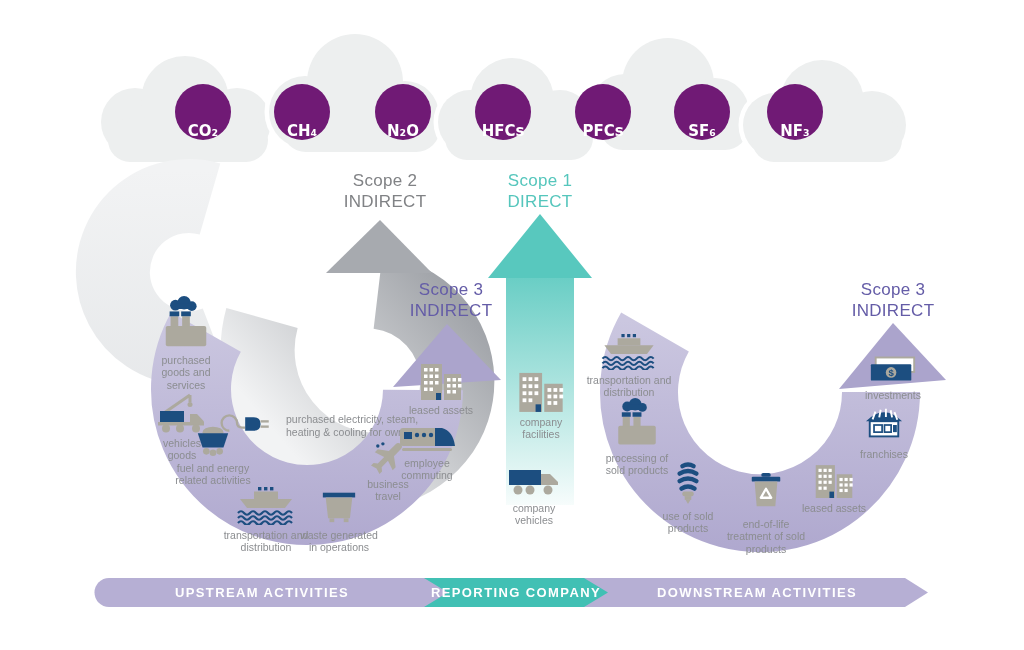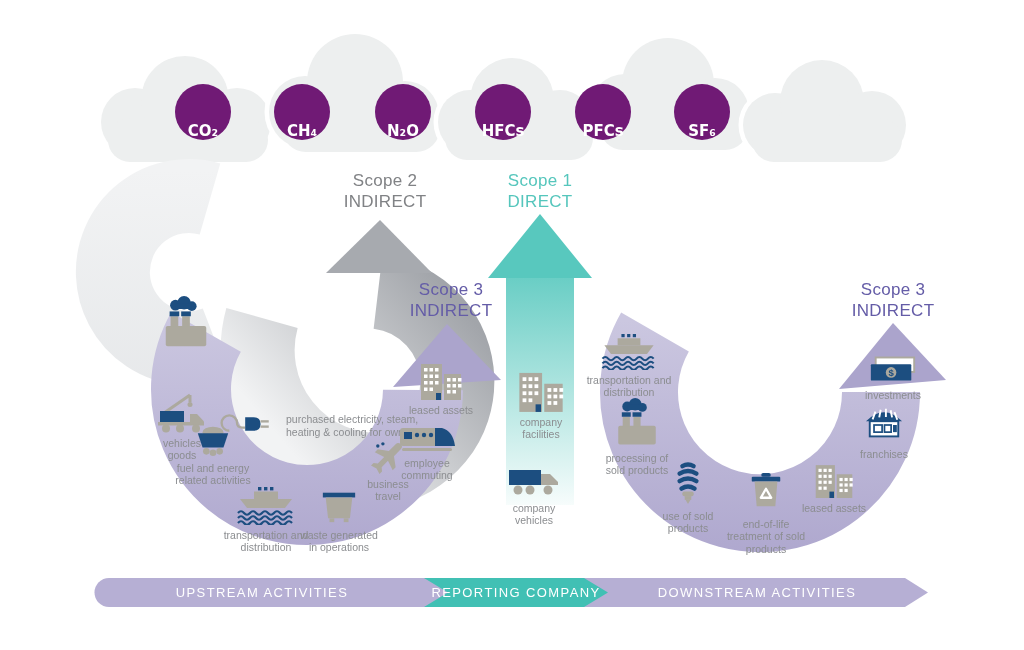--- a/index.html
+++ b/index.html
@@ -14,21 +14,21 @@
   .scope{position:absolute;transform:translateX(-50%);text-align:center;
          font-size:17px;line-height:1.24;letter-spacing:.3px;}
   
   .item{position:absolute;display:flex;flex-direction:column;align-items:center;gap:4px;
         transform:translateX(-50%);}
   .item .lbl{font-size:10.5px;line-height:1.18;color:#8B8D90;text-align:center;}
   .item.row{flex-direction:row;transform:none;gap:10px;align-items:flex-end;margin-top:24px;}
   .item.row .lbl{text-align:left;}
   
   .bar-label{position:absolute;transform:translateX(-50%);top:585px;color:#fff;
-             font-size:13px;letter-spacing:1.4px;white-space:nowrap;}
+             font-size:13px;letter-spacing:1.4px;white-space:nowrap;font-weight:bold;}
   
   .fn{fill:#1C4E80}.fg{fill:#ACA99E}.fw{fill:#fff}
   .sg{stroke:#ACA99E}.sn{stroke:#1C4E80}.sw{stroke:#fff}
   .money-sym{font-family:"Liberation Sans",sans-serif;font-size:10px;font-weight:bold;fill:#1C4E80}
 </style>
 </head>
 <body>
 
 <div class="stage">
 
@@ -276,20 +276,23 @@
     </div>
 <div class="gas" style="left:475px;top:84px">
       <span>HFCs</span>
     </div>
 <div class="gas" style="left:575px;top:84px">
       <span>PFCs</span>
     </div>
 <div class="gas" style="left:674px;top:84px">
       <span>SF₆</span>
     </div>
+<div class="gas" style="left:767px;top:84px">
+      <span>NF₃</span>
+    </div>
 
 <div class="scope" style="left:385px;top:170px;color:#808285">
   <div>Scope 2</div>
   <div>INDIRECT</div>
 </div>
 <div class="scope" style="left:540px;top:170px;color:#55C6BC">
   <div>Scope 1</div>
   <div>DIRECT</div>
 </div>
 <div class="scope" style="left:451px;top:279px;color:#645CA7">
@@ -298,20 +301,21 @@
 </div>
 <div class="scope" style="left:893px;top:279px;color:#645CA7">
   <div>Scope 3</div>
   <div>INDIRECT</div>
 </div>
 
 <div class="item" style="left:186px;top:296px">
   <svg width="54" height="54" viewBox="0 0 56 56">
         <use href="#i-factory"></use>
       </svg>
+  <div class="lbl" style="width:78px">purchased goods and services</div>
 </div>
 <div class="item" style="left:182px;top:389px">
   <svg width="56" height="44" viewBox="0 0 56 44">
         <use href="#i-crane"></use>
       </svg>
   <div class="lbl" style="width:60px">vehicles goods</div>
 </div>
 <div class="item" style="left:213px;top:420px">
   <svg width="46" height="38" viewBox="0 0 48 40">
         <use href="#i-cart"></use>

